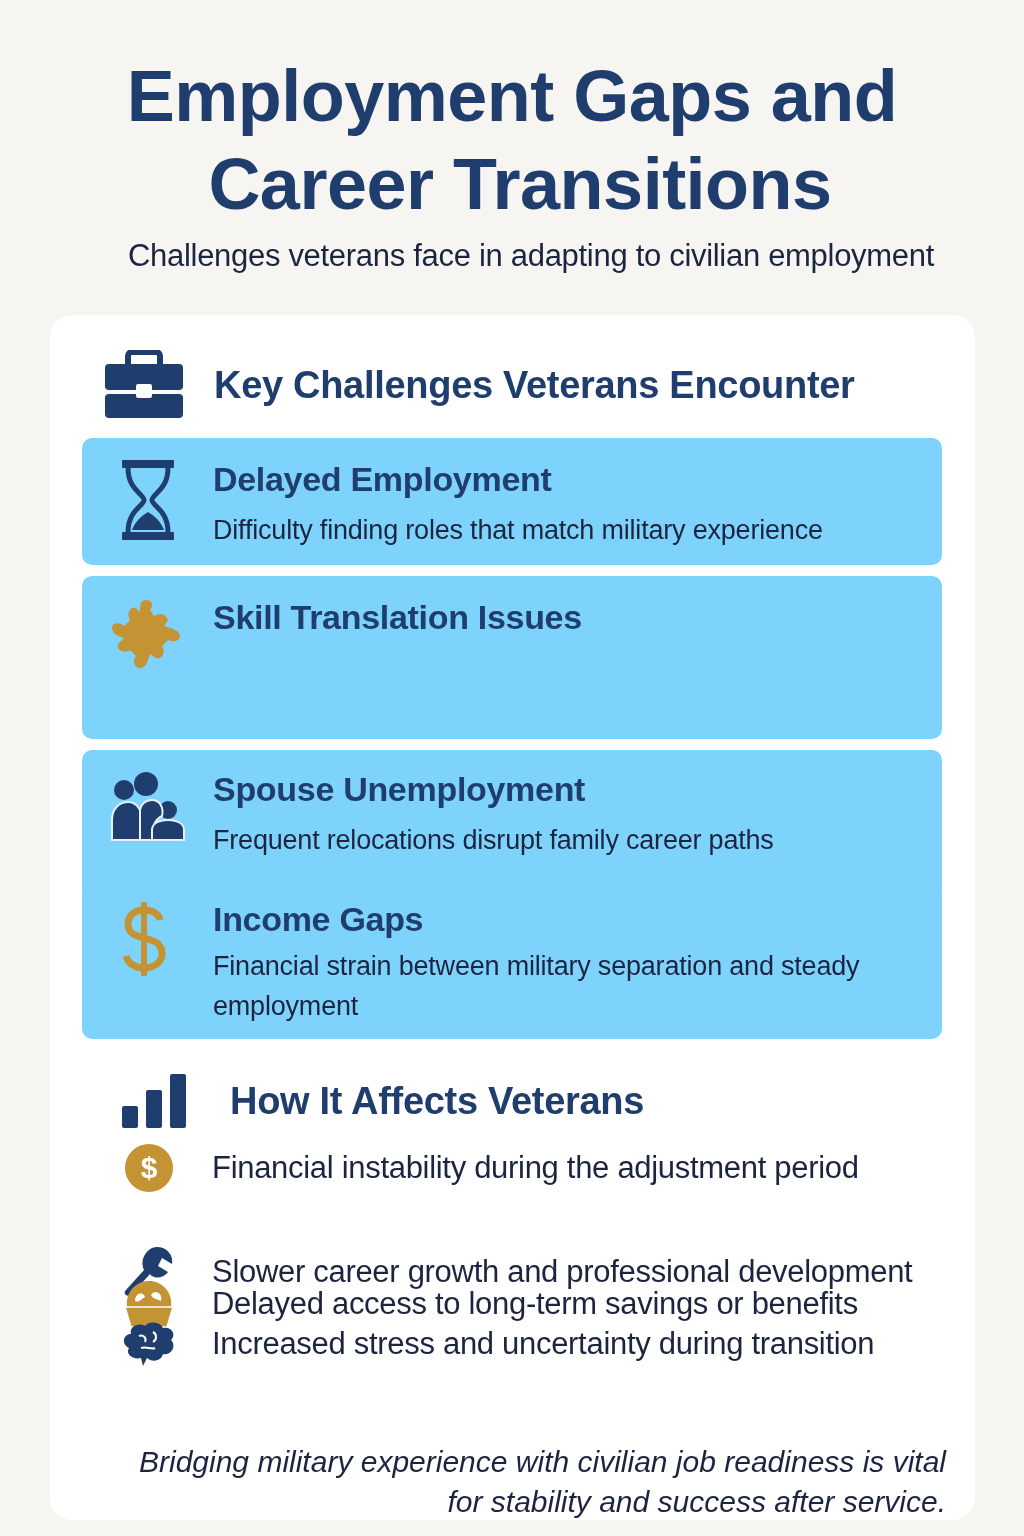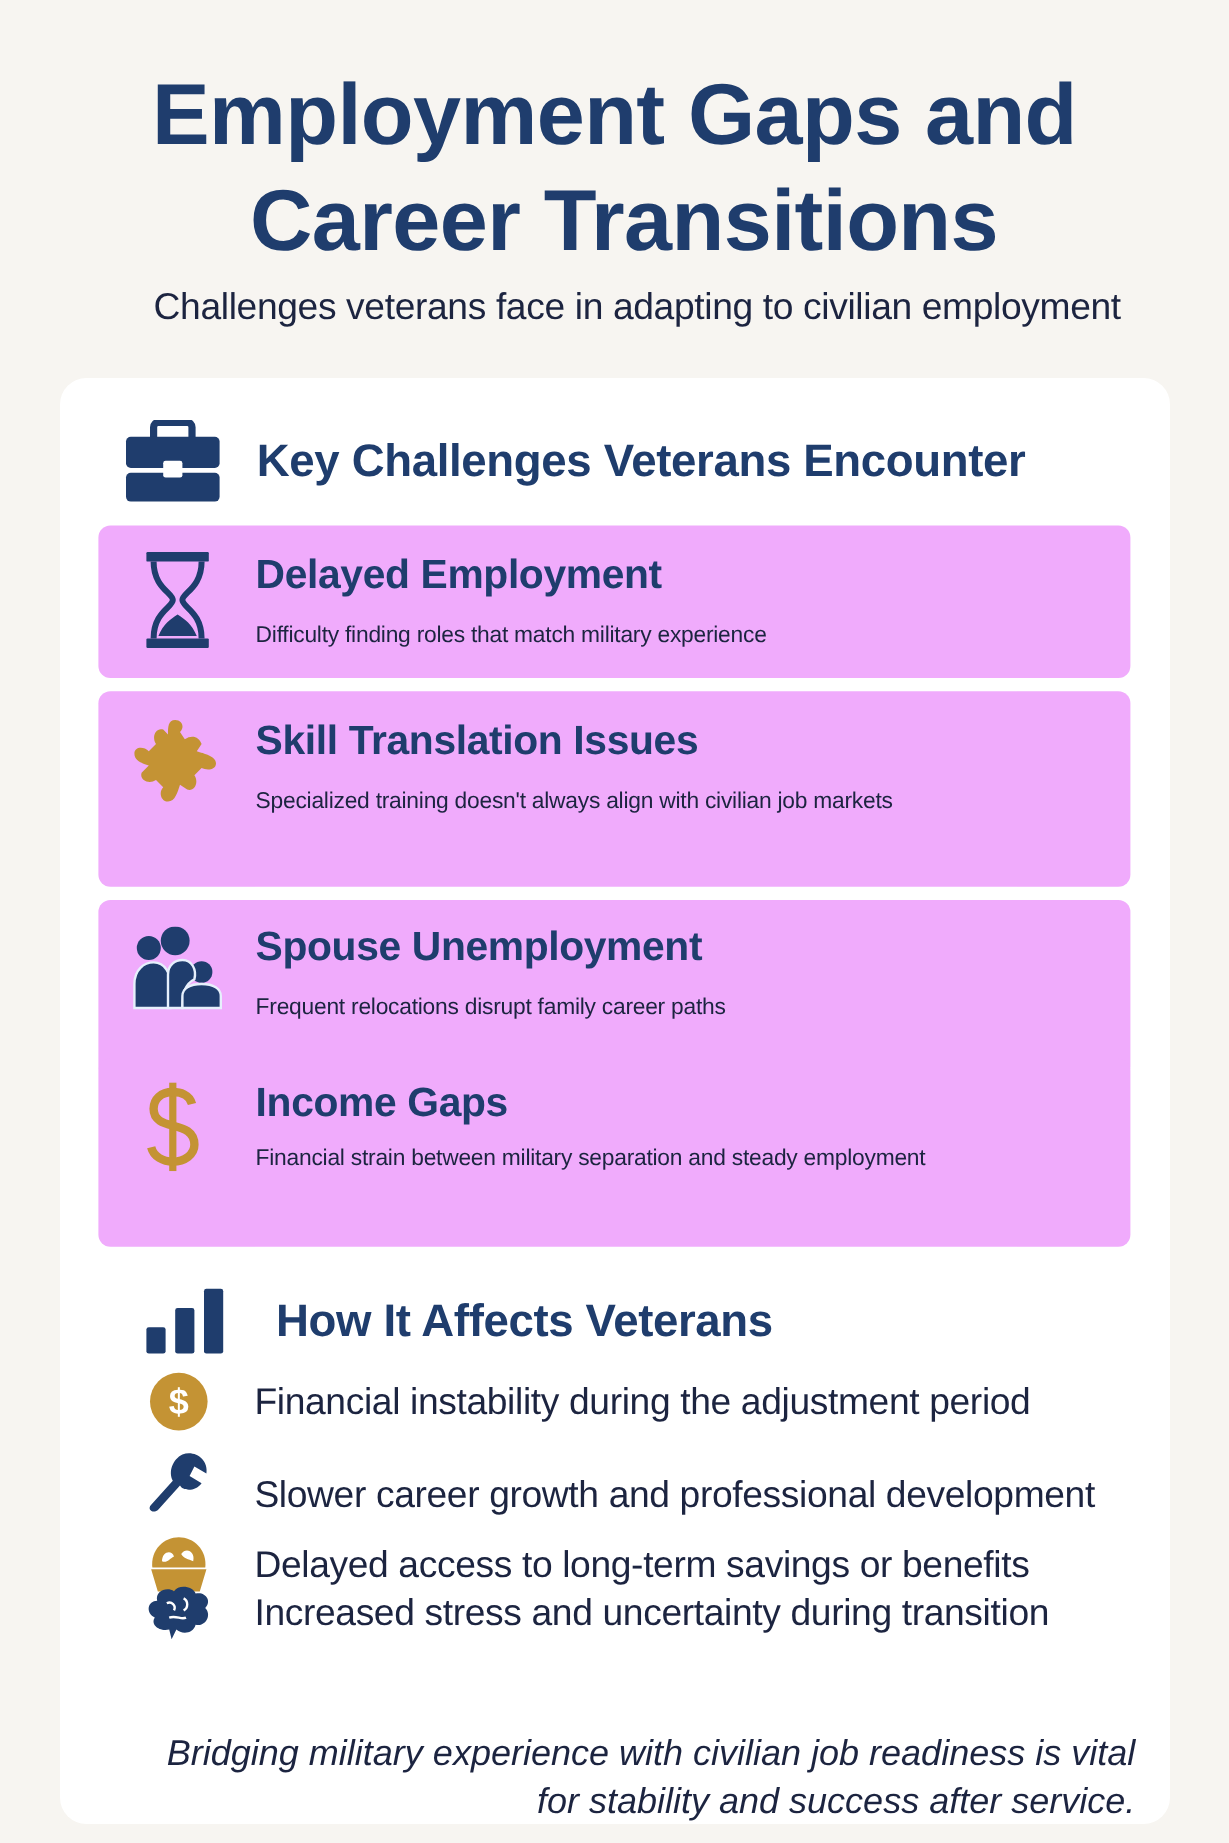--- a/index.html
+++ b/index.html
@@ -21,25 +21,25 @@
   .card {
     position: absolute; left: 50px; top: 315px; width: 925px; height: 1205px;
     background: #ffffff; border-radius: 22px;
   }
 
   .sec-head { position: absolute; display: flex; align-items: center; justify-content: flex-end; }
   .sec-head .txt { font-weight: 700; font-size: 38px; color: #1f3d6d; letter-spacing: -0.3px; }
 
   .challenge {
     position: absolute; left: 82px; width: 860px;
-    background: #f0abfc; border-radius: 10px;
+    background: #7dd3fc; border-radius: 10px;
   }
   .challenge .icon { position: absolute; left: 26px; }
   .challenge .h { position: absolute; left: 131px; font-weight: 700; font-size: 34px; color: #1f3d6d; letter-spacing: -0.3px; }
-  .challenge .d { position: absolute; left: 131px; width: 700px; font-size: 19px; line-height: 40px; color: #1c2440; letter-spacing: -0.2px; }
+  .challenge .d { position: absolute; left: 131px; width: 700px; font-size: 27px; line-height: 40px; color: #1c2440; letter-spacing: -0.2px; }
 
   .effect { position: absolute; left: 118px; display: flex; align-items: center; height: 56px; }
   .effect .ic { width: 62px; height: 56px; display: flex; align-items: center; justify-content: center; }
   .effect .t { margin-left: 32px; font-size: 31px; color: #1c2440; letter-spacing: -0.3px; }
 
   .quote {
     position: absolute; left: 136px; top: 1424px; width: 810px;
     font-style: italic; font-size: 30px; line-height: 40px; color: #1c2440; text-align: right; margin-top: 18px;
   }
 </style>
@@ -80,21 +80,20 @@
   <span class="d" style="top:72px;">Difficulty finding roles that match military experience</span>
 </div>
 
 <div class="challenge" style="top:576px; height:163px;">
   <span class="icon" style="top:22px; left:28px;">
     <svg width="72" height="72" viewBox="0 0 72 72">
       <path d="M36 2 C42 2 44 8 40 12 L44 18 C50 14 56 16 58 22 L54 28 C60 30 70 32 70 38 C70 44 62 44 58 42 L52 48 C56 54 52 62 46 60 L40 56 C38 62 36 70 30 70 C24 70 22 62 26 58 L20 52 C14 56 6 52 8 46 L14 40 C8 38 2 36 2 30 C2 24 10 24 14 28 L20 22 C16 16 20 8 26 10 L30 14 C30 8 30 2 36 2 Z" fill="#c49334"></path>
     </svg>
   </span>
   <span class="h" style="top:22px;">Skill Translation Issues</span>
-  <span class="d" style="top:72px;">Specialized training doesn't always align with civilian job markets</span>
 </div>
 
 <div class="challenge" style="top:750px; height:149px;">
   <span class="icon" style="top:22px; left:28px;">
     <svg width="76" height="70" viewBox="0 0 76 70">
       <circle cx="14" cy="18" r="10" fill="#1f3d6d"></circle>
       <circle cx="36" cy="12" r="12" fill="#1f3d6d"></circle>
       <circle cx="58" cy="38" r="9" fill="#1f3d6d"></circle>
       <path d="M2 68 L2 48 C2 36 10 30 18 30 C28 30 32 40 32 48 L32 68 Z" fill="#1f3d6d" stroke="#e6f0fc" stroke-width="2"></path>
       <path d="M30 68 L30 40 C30 32 36 28 42 28 C50 28 54 36 52 44 C44 48 42 56 42 68 Z" fill="#1f3d6d" stroke="#e6f0fc" stroke-width="2"></path>
@@ -130,21 +129,21 @@
 <div class="effect" style="top:1140px;">
   <span class="ic">
     <svg width="50" height="50" viewBox="0 0 50 50">
       <circle cx="25" cy="25" r="24" fill="#c49334"></circle>
       <text x="25" y="35" text-anchor="middle" font-family="Liberation Sans, sans-serif" font-weight="700" font-size="30" fill="#ffffff">$</text>
     </svg>
   </span>
   <span class="t">Financial instability during the adjustment period</span>
 </div>
 
-<div class="effect" style="top:1208px;align-items:flex-end;">
+<div class="effect" style="top:1244px;">
   <span class="ic">
     <svg width="54" height="56" viewBox="0 0 54 56">
       <path d="M30 4 C40 0 52 8 50 20 L40 14 L36 22 L46 28 C40 36 30 34 28 30 L10 50 C6 54 0 50 4 46 L22 26 C18 18 22 8 30 4 Z" fill="#1f3d6d"></path>
     </svg>
   </span>
   <span class="t">Slower career growth and professional development</span>
 </div>
 
 <div class="effect" style="top:1276px;">
   <span class="ic">

